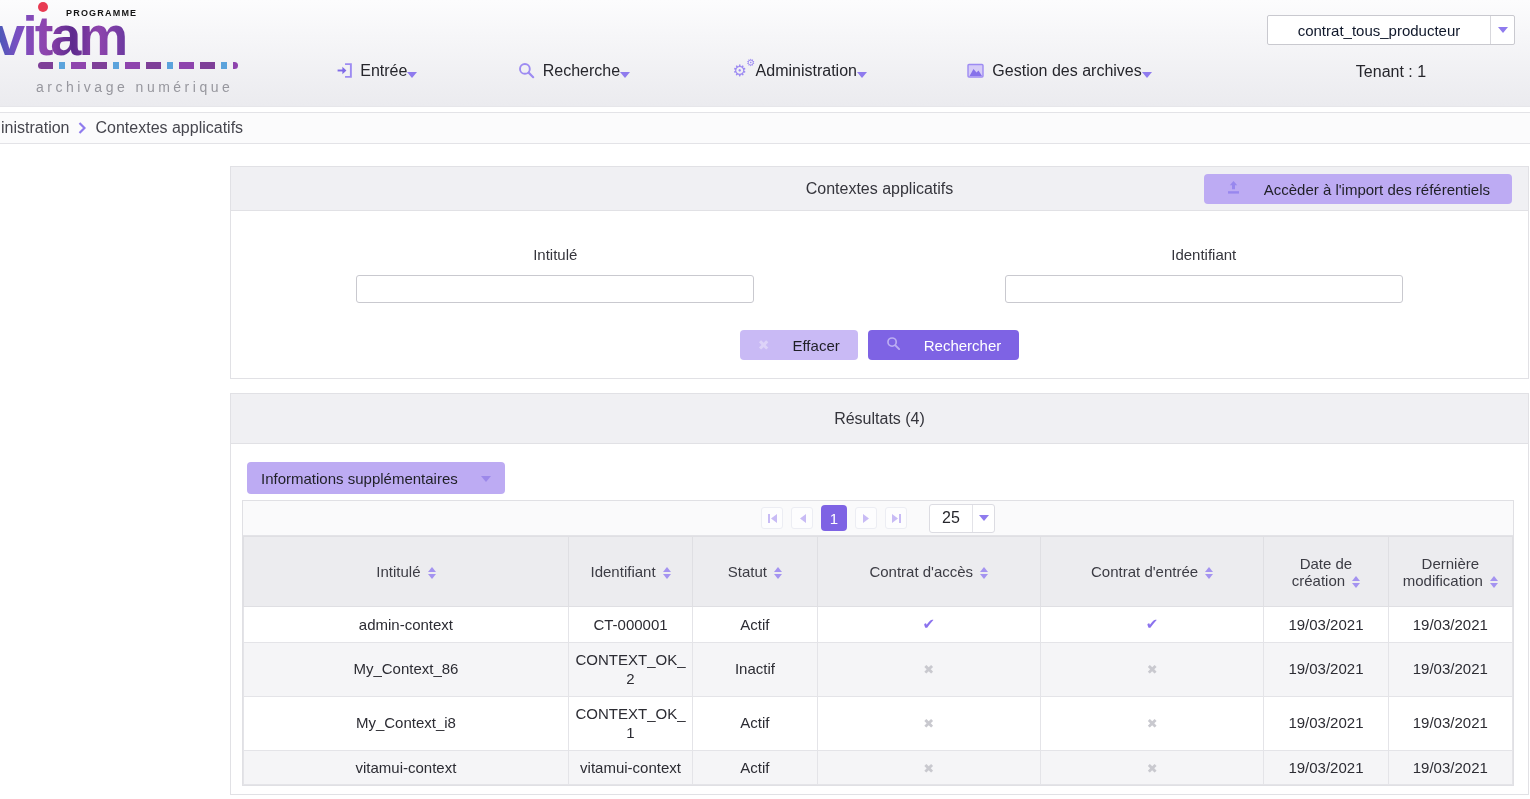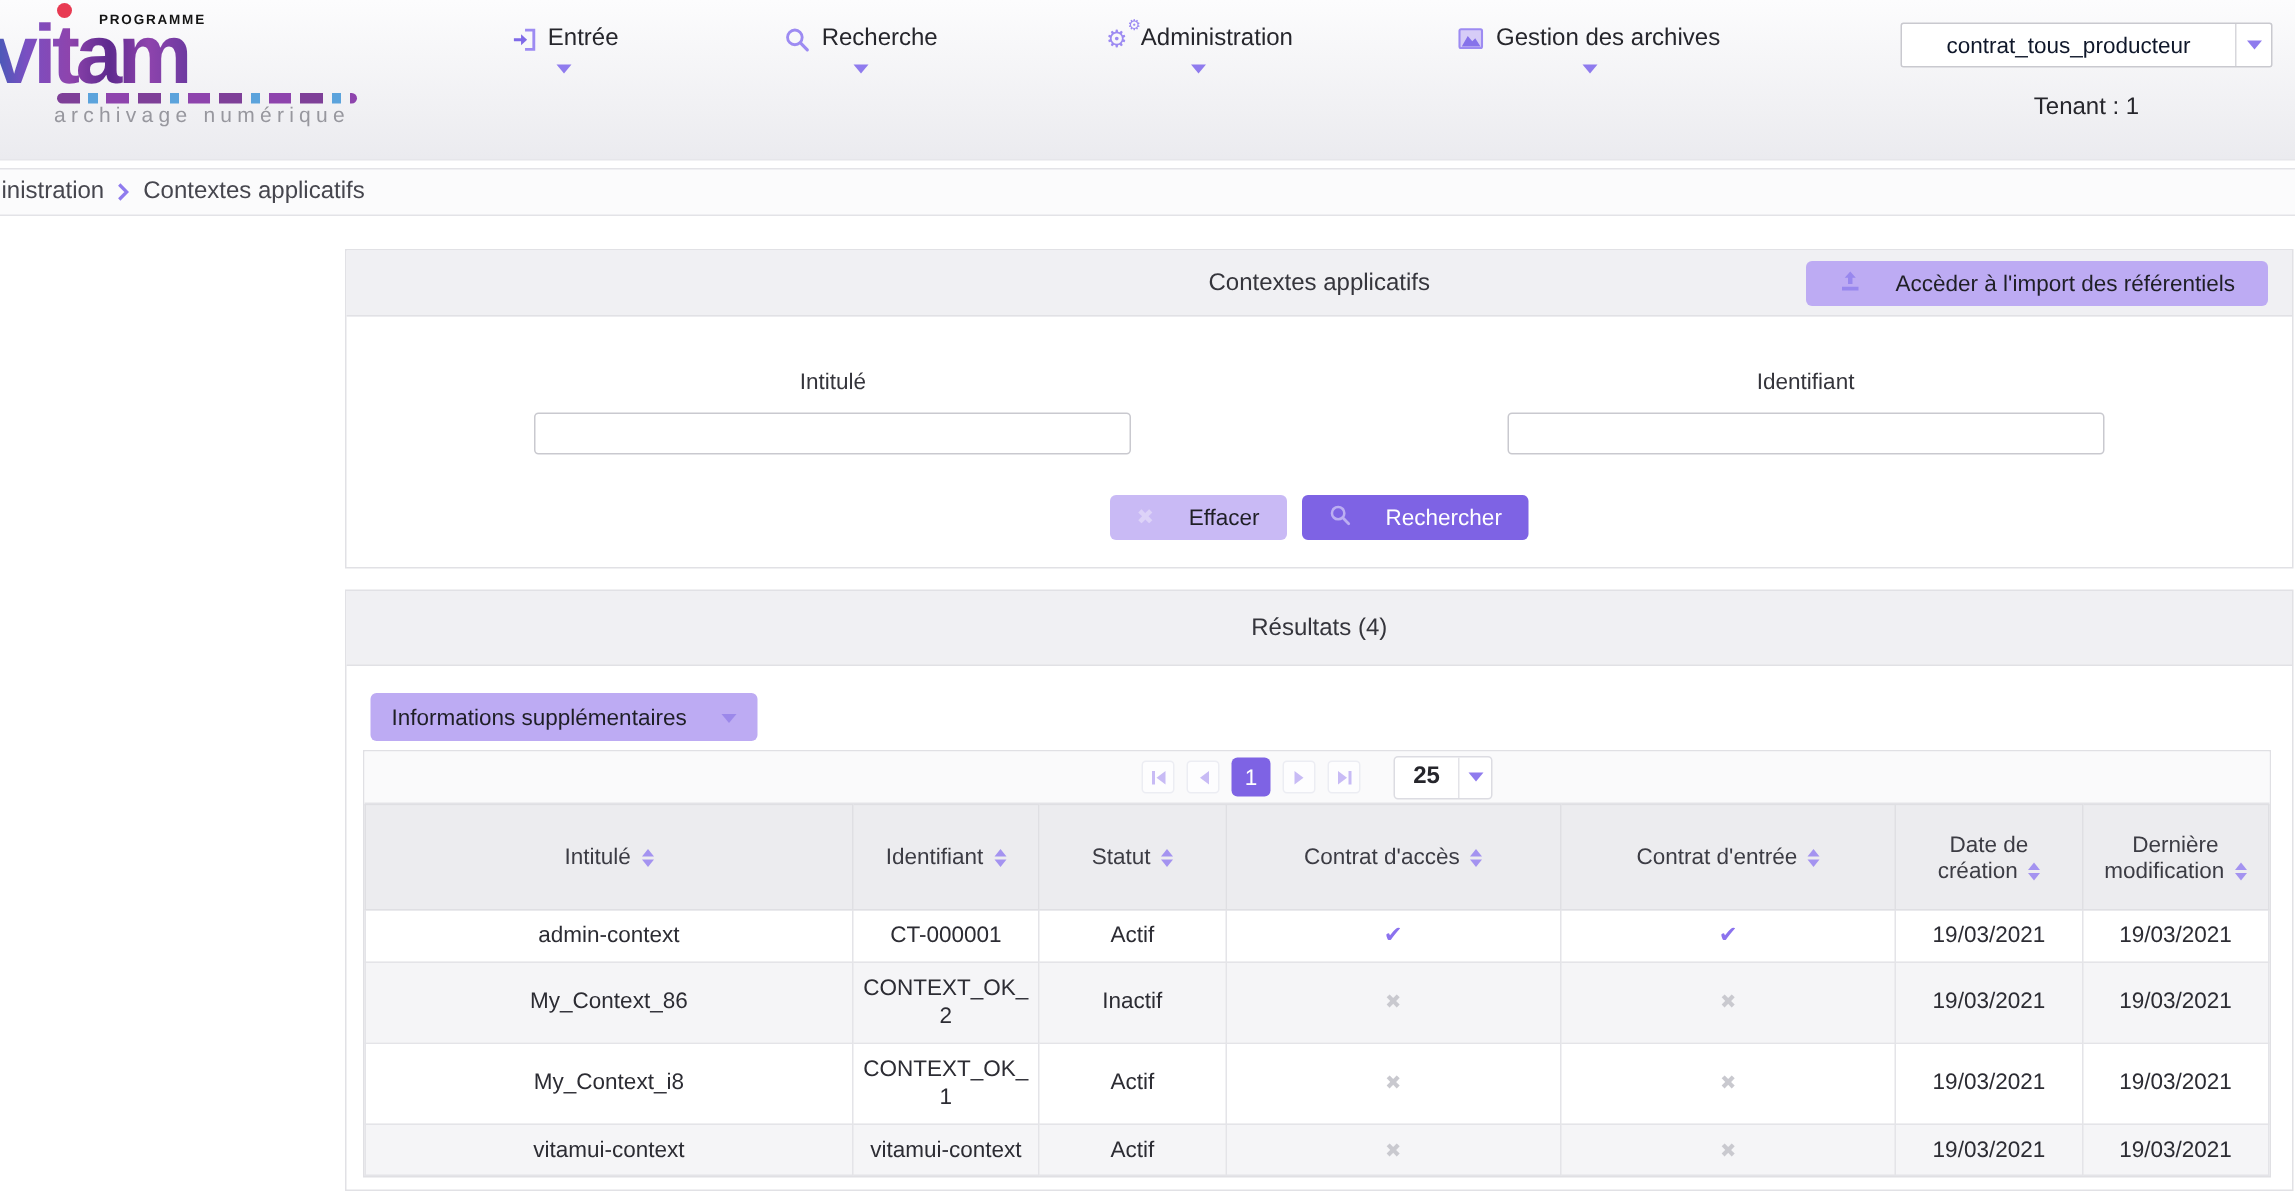--- a/index.html
+++ b/index.html
@@ -14,24 +14,24 @@
   .logo-programme { position:absolute; left:66px; top:8px; font-size:9px; font-weight:bold;
                     letter-spacing:1.2px; color:#141414; }
   .logo-word { position:absolute; left:-6px; top:8px; font-size:56px; font-weight:bold; letter-spacing:-3px;
                background:linear-gradient(90deg,#3f5cb5 0%,#7a4fc2 18%,#8e44ad 40%,#5e2a8e 60%,#8e44ad 80%,#6d3aa0 100%);
                -webkit-background-clip:text; background-clip:text; color:transparent; line-height:1; }
   .logo-reddot { position:absolute; left:38px; top:2px; width:10px; height:10px; border-radius:50%;
                  background:#e83a52; }
   .logo-dots { position:absolute; left:38px; top:62px; width:200px; height:7px; border-radius:4px;
                background:repeating-linear-gradient(90deg,#7e3f98 0 15px,transparent 15px 21px,
                  #5ba3dc 21px 27px,transparent 27px 33px,#8e44ad 33px 48px,transparent 48px 54px); }
-  .logo-sub { position:absolute; left:36px; top:68px; font-size:14px; letter-spacing:3.5px; color:#97979e; }
+  .logo-sub { position:absolute; left:36px; top:79px; font-size:14px; letter-spacing:3.5px; color:#97979e; }
 
   .topnav { flex:1; display:flex; justify-content:space-around; padding:0 50px 0 30px; }
-  .nav-item { display:flex; flex-direction:column; align-items:center; padding-top:17px; cursor:pointer; }
+  .nav-item { display:flex; flex-direction:row; align-items:center; padding-top:35px; cursor:pointer; }
   .nav-row { display:flex; align-items:center; gap:7px; font-size:16px; color:#26262c; }
   .nav-icon { display:inline-flex; width:18px; height:18px; align-items:center; justify-content:center; }
   .gear-glyph { font-family:"DejaVu Sans",sans-serif; color:var(--accent_icon,#9d8bf2); font-size:16px; line-height:1; position:relative; }
   .gear-glyph .gear-small { position:absolute; font-size:10px; top:-4px; right:-7px; }
   .chev-down { width:0; height:0; border-left:5px solid transparent; border-right:5px solid transparent;
                border-top:6px solid var(--chevron,#8f7bee); margin-top:8px; }
 
   .header-right { flex:0 0 278px; display:flex; flex-direction:column; align-items:center; padding-top:15px; }
   .ctx-select { display:flex; width:248px; height:30px; background:#fff; border:1px solid #c9c9cf;
                 border-radius:2px; cursor:pointer; }
@@ -78,21 +78,21 @@
   
   .table-block { margin:6px 14px 0 11px; border:1px solid #e0e0e4; }
   .pagination-bar { height:35px; background:#fafafb; border-bottom:1px solid #e3e3e7;
                     display:flex; align-items:center; justify-content:center; gap:8px; }
   .pg-btn { width:22px; height:22px; background:#fdfdfe; border:1px solid #ecedf3; border-radius:3px;
             display:inline-flex; align-items:center; justify-content:center; cursor:pointer; }
   .pg-active { width:26px; height:26px; background:var(--accent,#7e63e4); border:none; border-radius:4px;
                color:#fff; font-size:15px; display:inline-flex; align-items:center; justify-content:center; cursor:pointer; }
   .pg-size { margin-left:14px; display:flex; height:29px; background:#fff; border:1px solid #dcdce2;
              border-radius:3px; cursor:pointer; }
-  .pg-size .val { width:42px; display:flex; align-items:center; justify-content:center; font-size:16px; color:#26262c;font-weight:bold; }
+  .pg-size .val { width:42px; display:flex; align-items:center; justify-content:center; font-size:16px; color:#26262c; }
   .pg-size .chev-cell { width:22px; border-left:1px solid #e3e3e8; display:flex; align-items:center; justify-content:center; }
   .pg-size .chev-down { margin-top:0; border-left-width:5px; border-right-width:5px; border-top-width:6px; }
 
   table.grid { width:100%; border-collapse:collapse; table-layout:fixed; }
   table.grid th { height:70px; background:#ececef; border:1px solid #dfdfe3; font-weight:400;
                   font-size:15px; color:#3c3c44; padding:4px 8px; cursor:pointer; }
   table.grid td { border:1px solid #e4e4e8; text-align:center; font-size:15px; color:#2c2c33;
                   padding:7px 6px; line-height:1.3; overflow-wrap:break-word; }
   table.grid tr.alt { background:#f5f5f7; }
   .sort-icon { display:inline-flex; flex-direction:column; gap:2px; margin-left:7px; vertical-align:middle; }

